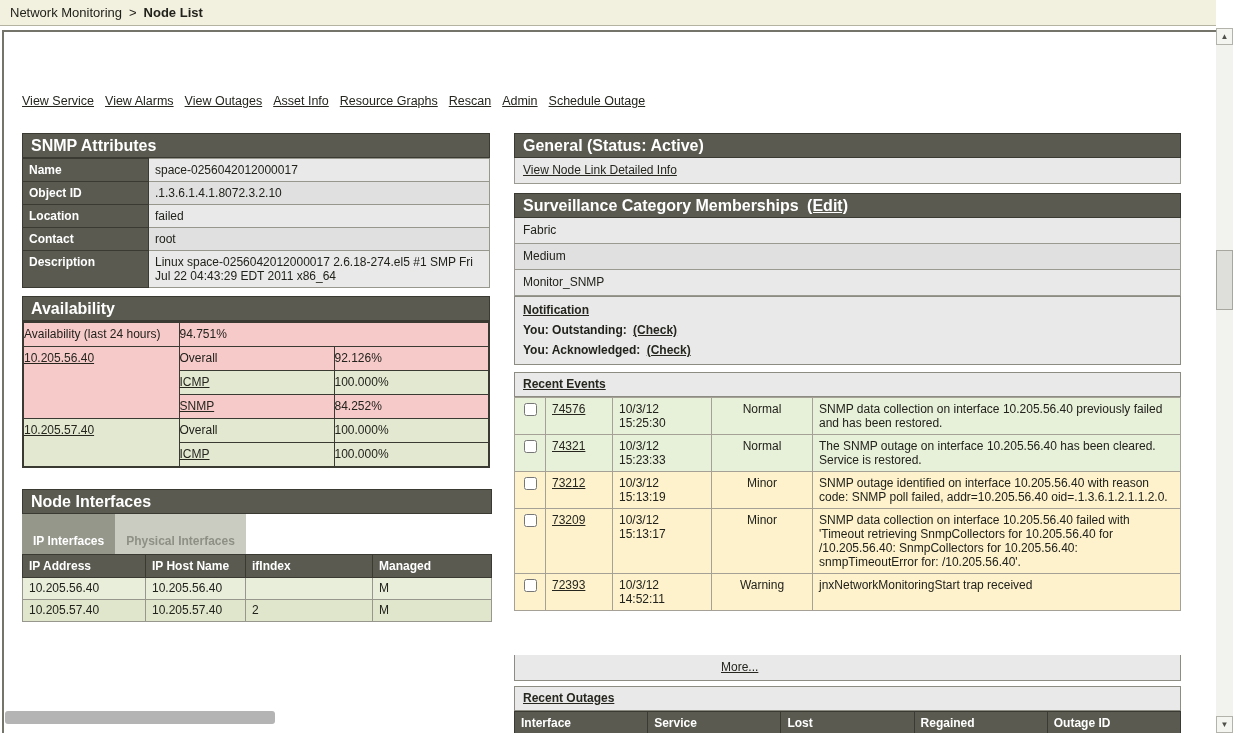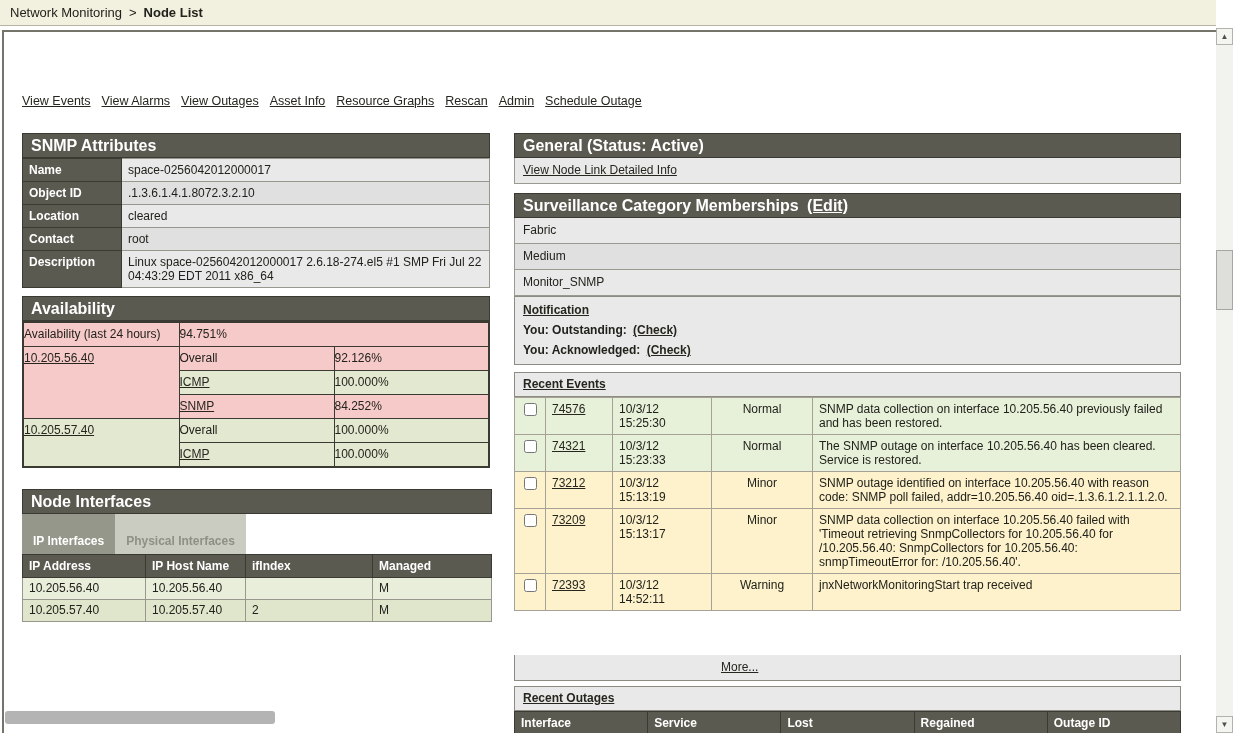--- a/index.html
+++ b/index.html
@@ -29,21 +29,21 @@
                  padding:4px 8px; border:1px solid var(--header-border,#3a3a32);
                  font-size:16px; line-height:15px; }
   .panel-title a { color:#fff; }
   .hdr-cell { background:var(--header-bg,#5a5a50); color:#fff; font-weight:bold;
               text-align:left; padding:4px 6px; border:1px solid var(--header-border,#3a3a32);
               vertical-align:top; font-size:12px; line-height:14px; }
 
   
   #snmp-panel { left:18px; top:101px; width:468px; }
   .snmp-table td { vertical-align:top; line-height:14px; }
-  .snmp-table td.lbl { width:99px; }
+  .snmp-table td.lbl { width:126px; }
   .snmp-table td.val { background:var(--panel-row-bg,#e9e9e9); border:1px solid #97978d; padding:4px 6px; }
   .snmp-table td.val.alt { background:var(--panel-row-alt-bg,#e0e0e0); }
 
   
   #availability-panel { left:18px; top:264px; width:468px; }
   .av-table { border:2px solid #3a3a32; }
   .av-cell { border:1px solid #3a3a32; padding:4px 0; line-height:15px; vertical-align:top; }
   .tone-bad  { background:var(--bad-bg,#f7caca); }
   .tone-good { background:var(--good-bg,#e3e9d1); }
 
@@ -106,21 +106,21 @@
 
 <div class="topbar">
   <a class="bc-root">Network Monitoring</a>
   <span>&gt;</span>
   <span class="bc-current">Node List</span>
 </div>
 
 <div class="frame">
 
   <nav class="toolbar">
-      <a href="#">View Events</a>
+      <a href="#">View Service</a>
       <a href="#">View Alarms</a>
       <a href="#">View Outages</a>
       <a href="#">Asset Info</a>
       <a href="#">Resource Graphs</a>
       <a href="#">Rescan</a>
       <a href="#">Admin</a>
       <a href="#">Schedule Outage</a>
     </nav>
 
   <section id="snmp-panel">
@@ -130,21 +130,21 @@
           <tr>
             <td class="hdr-cell lbl">Name</td>
             <td class="val">space-0256042012000017</td>
           </tr>
           <tr>
             <td class="hdr-cell lbl">Object ID</td>
             <td class="val alt">.1.3.6.1.4.1.8072.3.2.10</td>
           </tr>
           <tr>
             <td class="hdr-cell lbl">Location</td>
-            <td class="val">cleared</td>
+            <td class="val">failed</td>
           </tr>
           <tr>
             <td class="hdr-cell lbl">Contact</td>
             <td class="val alt">root</td>
           </tr>
           <tr>
             <td class="hdr-cell lbl">Description</td>
             <td class="val">Linux space-0256042012000017 2.6.18-274.el5 #1 SMP Fri Jul 22 04:43:29 EDT 2011 x86_64</td>
           </tr>
         </tbody>

